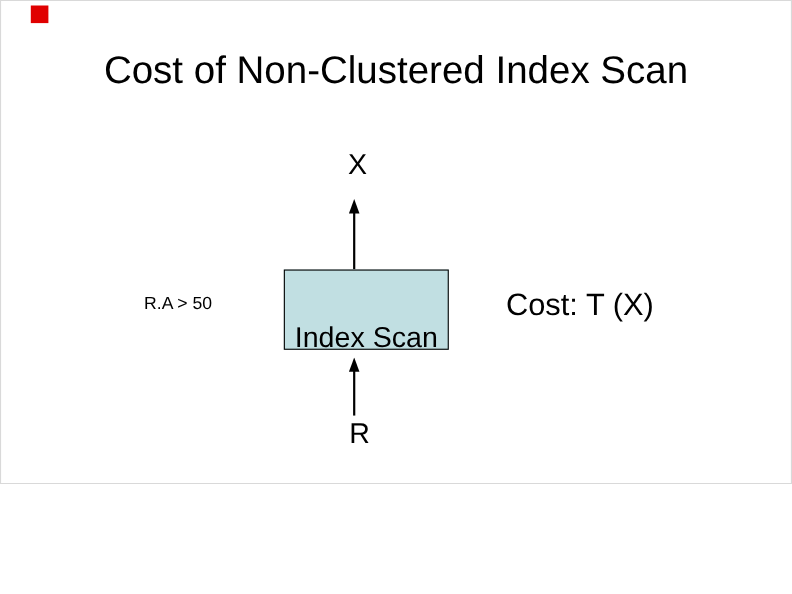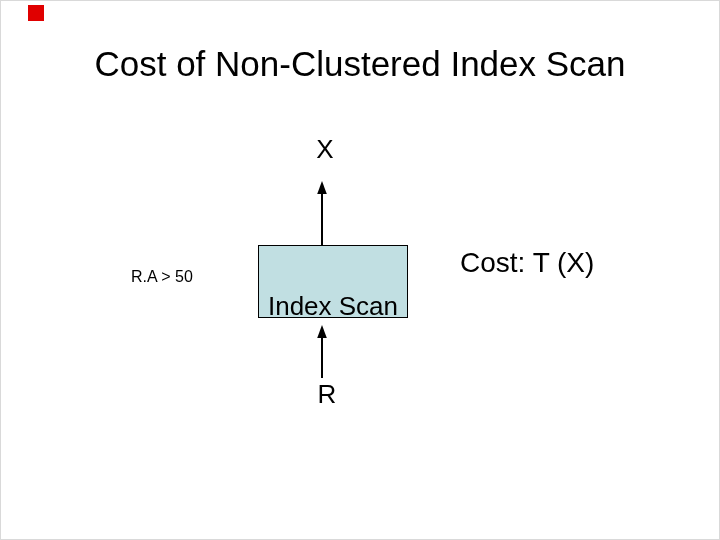--- a/index.html
+++ b/index.html
@@ -3,21 +3,21 @@
 <meta charset="utf-8">
 <style>
   html, body {
     margin: 0;
     padding: 0;
     background: #ffffff;
   }
   .slide {
     position: relative;
     width: 720px;
-    height: 540px;
+    height: 440px;
     background: #ffffff;
     overflow: hidden;
     font-family: "Liberation Sans", "DejaVu Sans", sans-serif;
     color: var(--text-color, #000);
     box-shadow: inset 0 0 0 1px #d9d9d9;
   }
   .accent-square {
     position: absolute;
     left: 28px;
     top: 5px;
@@ -50,21 +50,21 @@
     position: absolute;
     left: 131px;
     top: 269px;
     font-size: 16px;
     line-height: 1;
     white-space: nowrap;
   }
   .cost {
     position: absolute;
     left: 460px;
-    top: 249px;
+    top: 263px;
     font-size: 28px;
     line-height: 1;
     white-space: nowrap;
   }
   .op-box {
     position: absolute;
     left: 258px;
     top: 245px;
     width: 150px;
     height: 73px;

